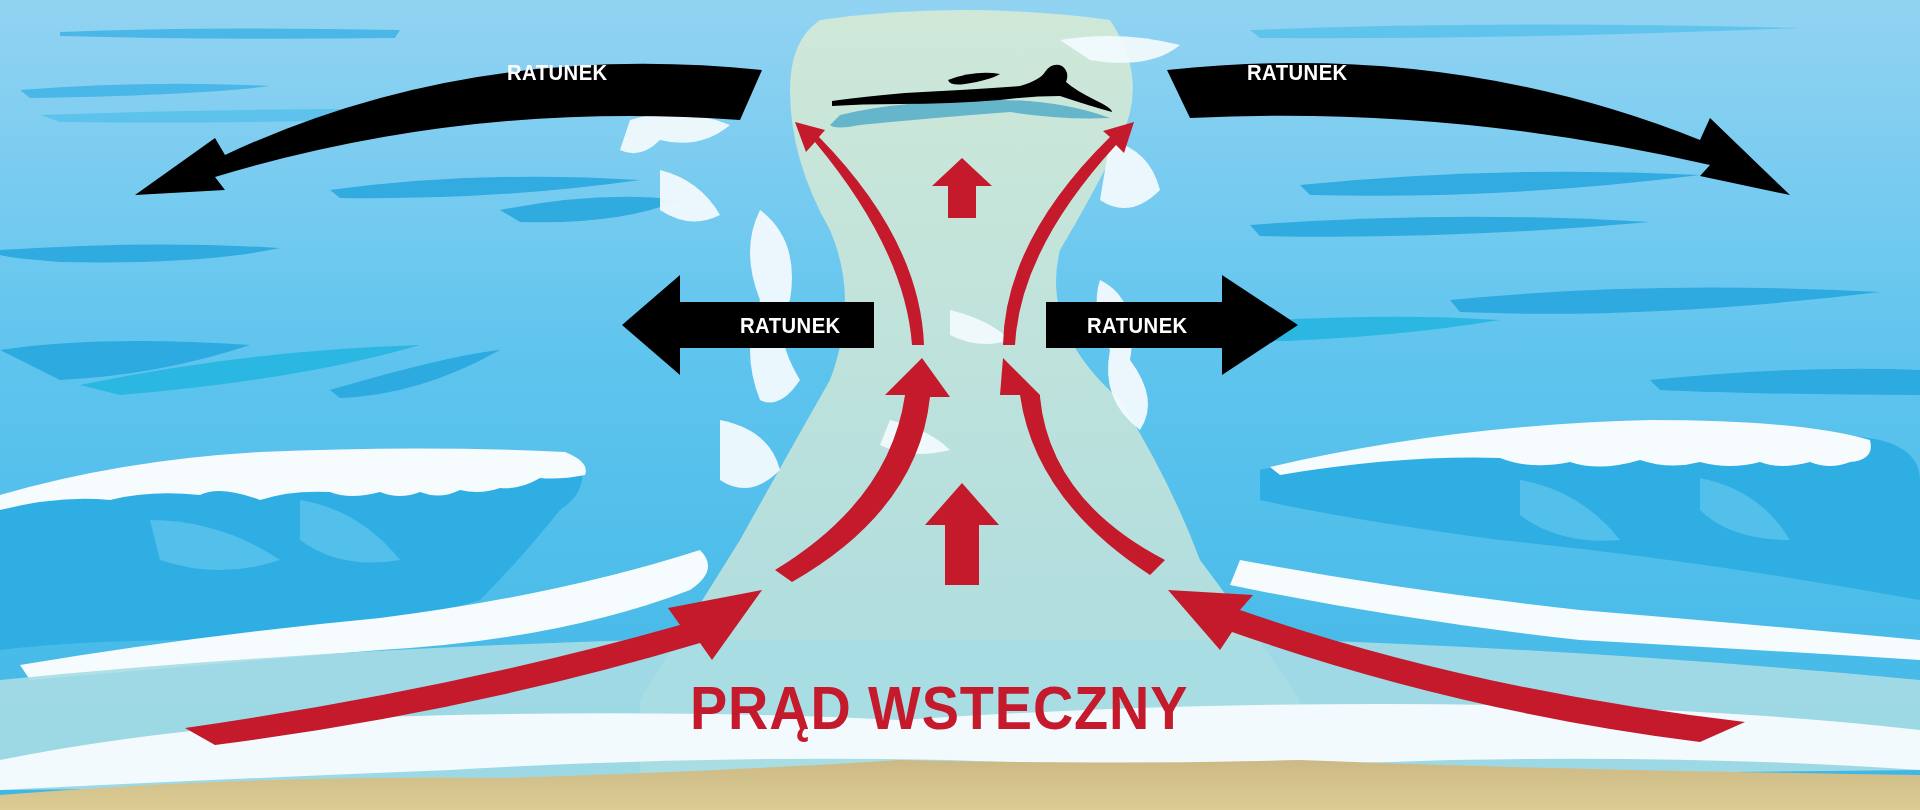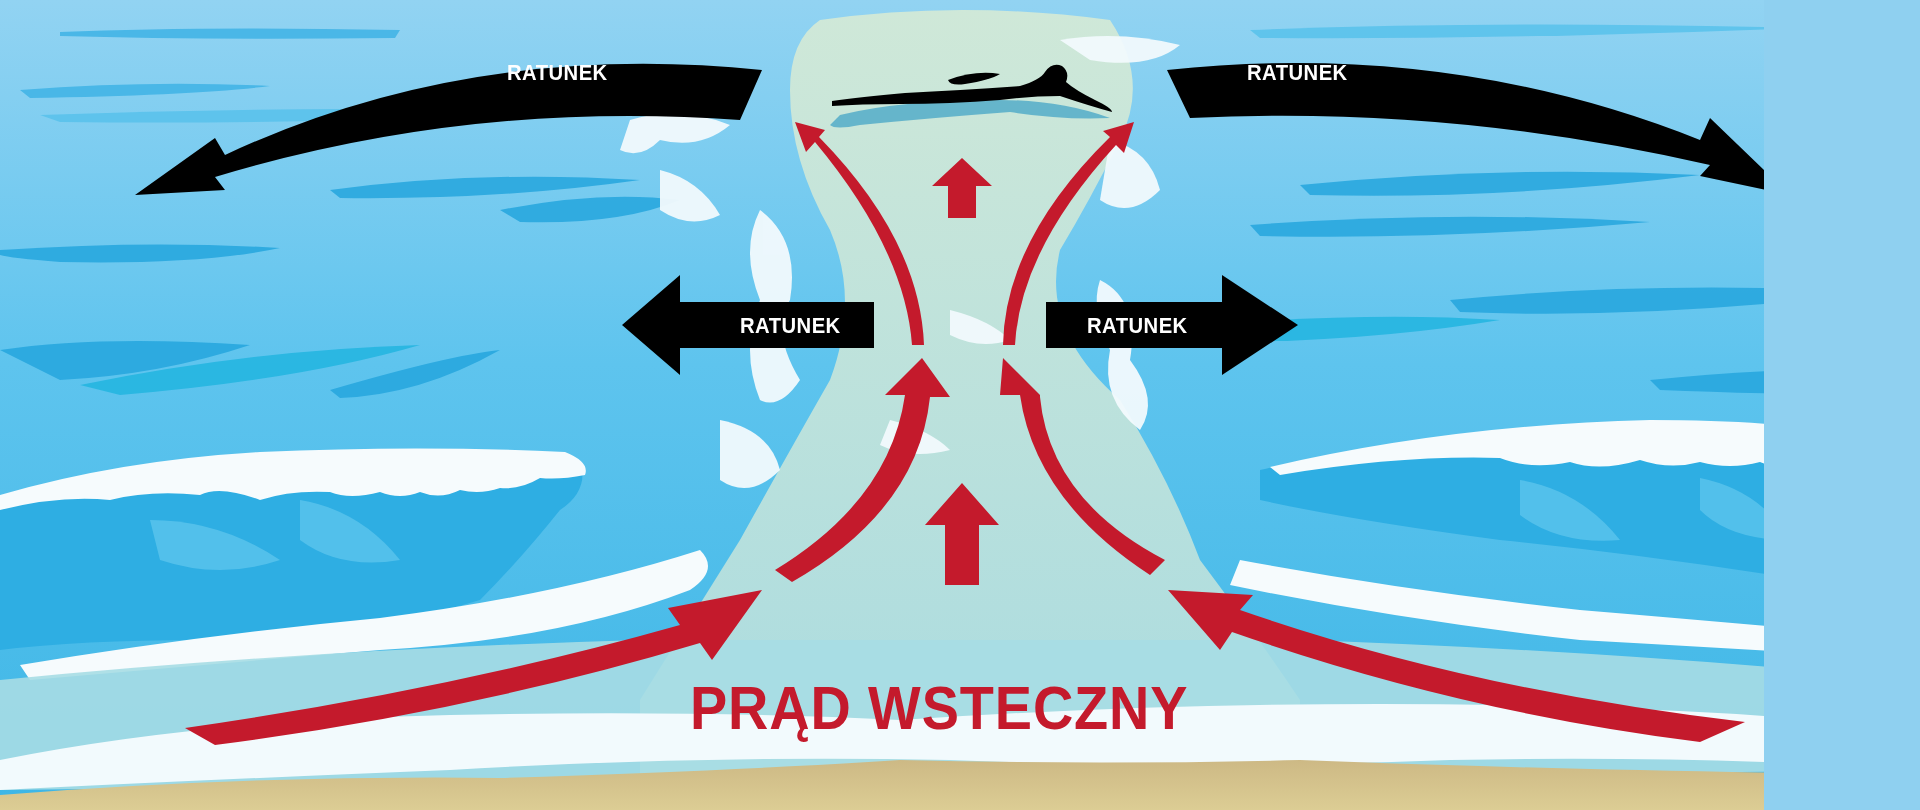--- a/index.html
+++ b/index.html
@@ -1,17 +1,17 @@
 <!DOCTYPE html>
 <html><head>
 <meta charset="utf-8">
 <style>
   html, body { margin: 0; padding: 0; }
   body { width: 1920px; height: 810px; overflow: hidden; background: #8fd0f0; font-family: "Liberation Sans", sans-serif; }
-  #stage { position: relative; width: 1764px; height: 810px; overflow: hidden; }
+  #stage { position: relative; width: 1920px; height: 810px; overflow: hidden; }
   #scene { position: absolute; left: 0; top: 0; width: 1920px; height: 810px; }
   .label {
     position: absolute;
     color: #ffffff;
     font-family: "Liberation Sans", sans-serif;
     font-weight: bold;
     font-size: 22px;
     letter-spacing: 0.5px;
     white-space: nowrap;
     transform: scaleX(0.92);

